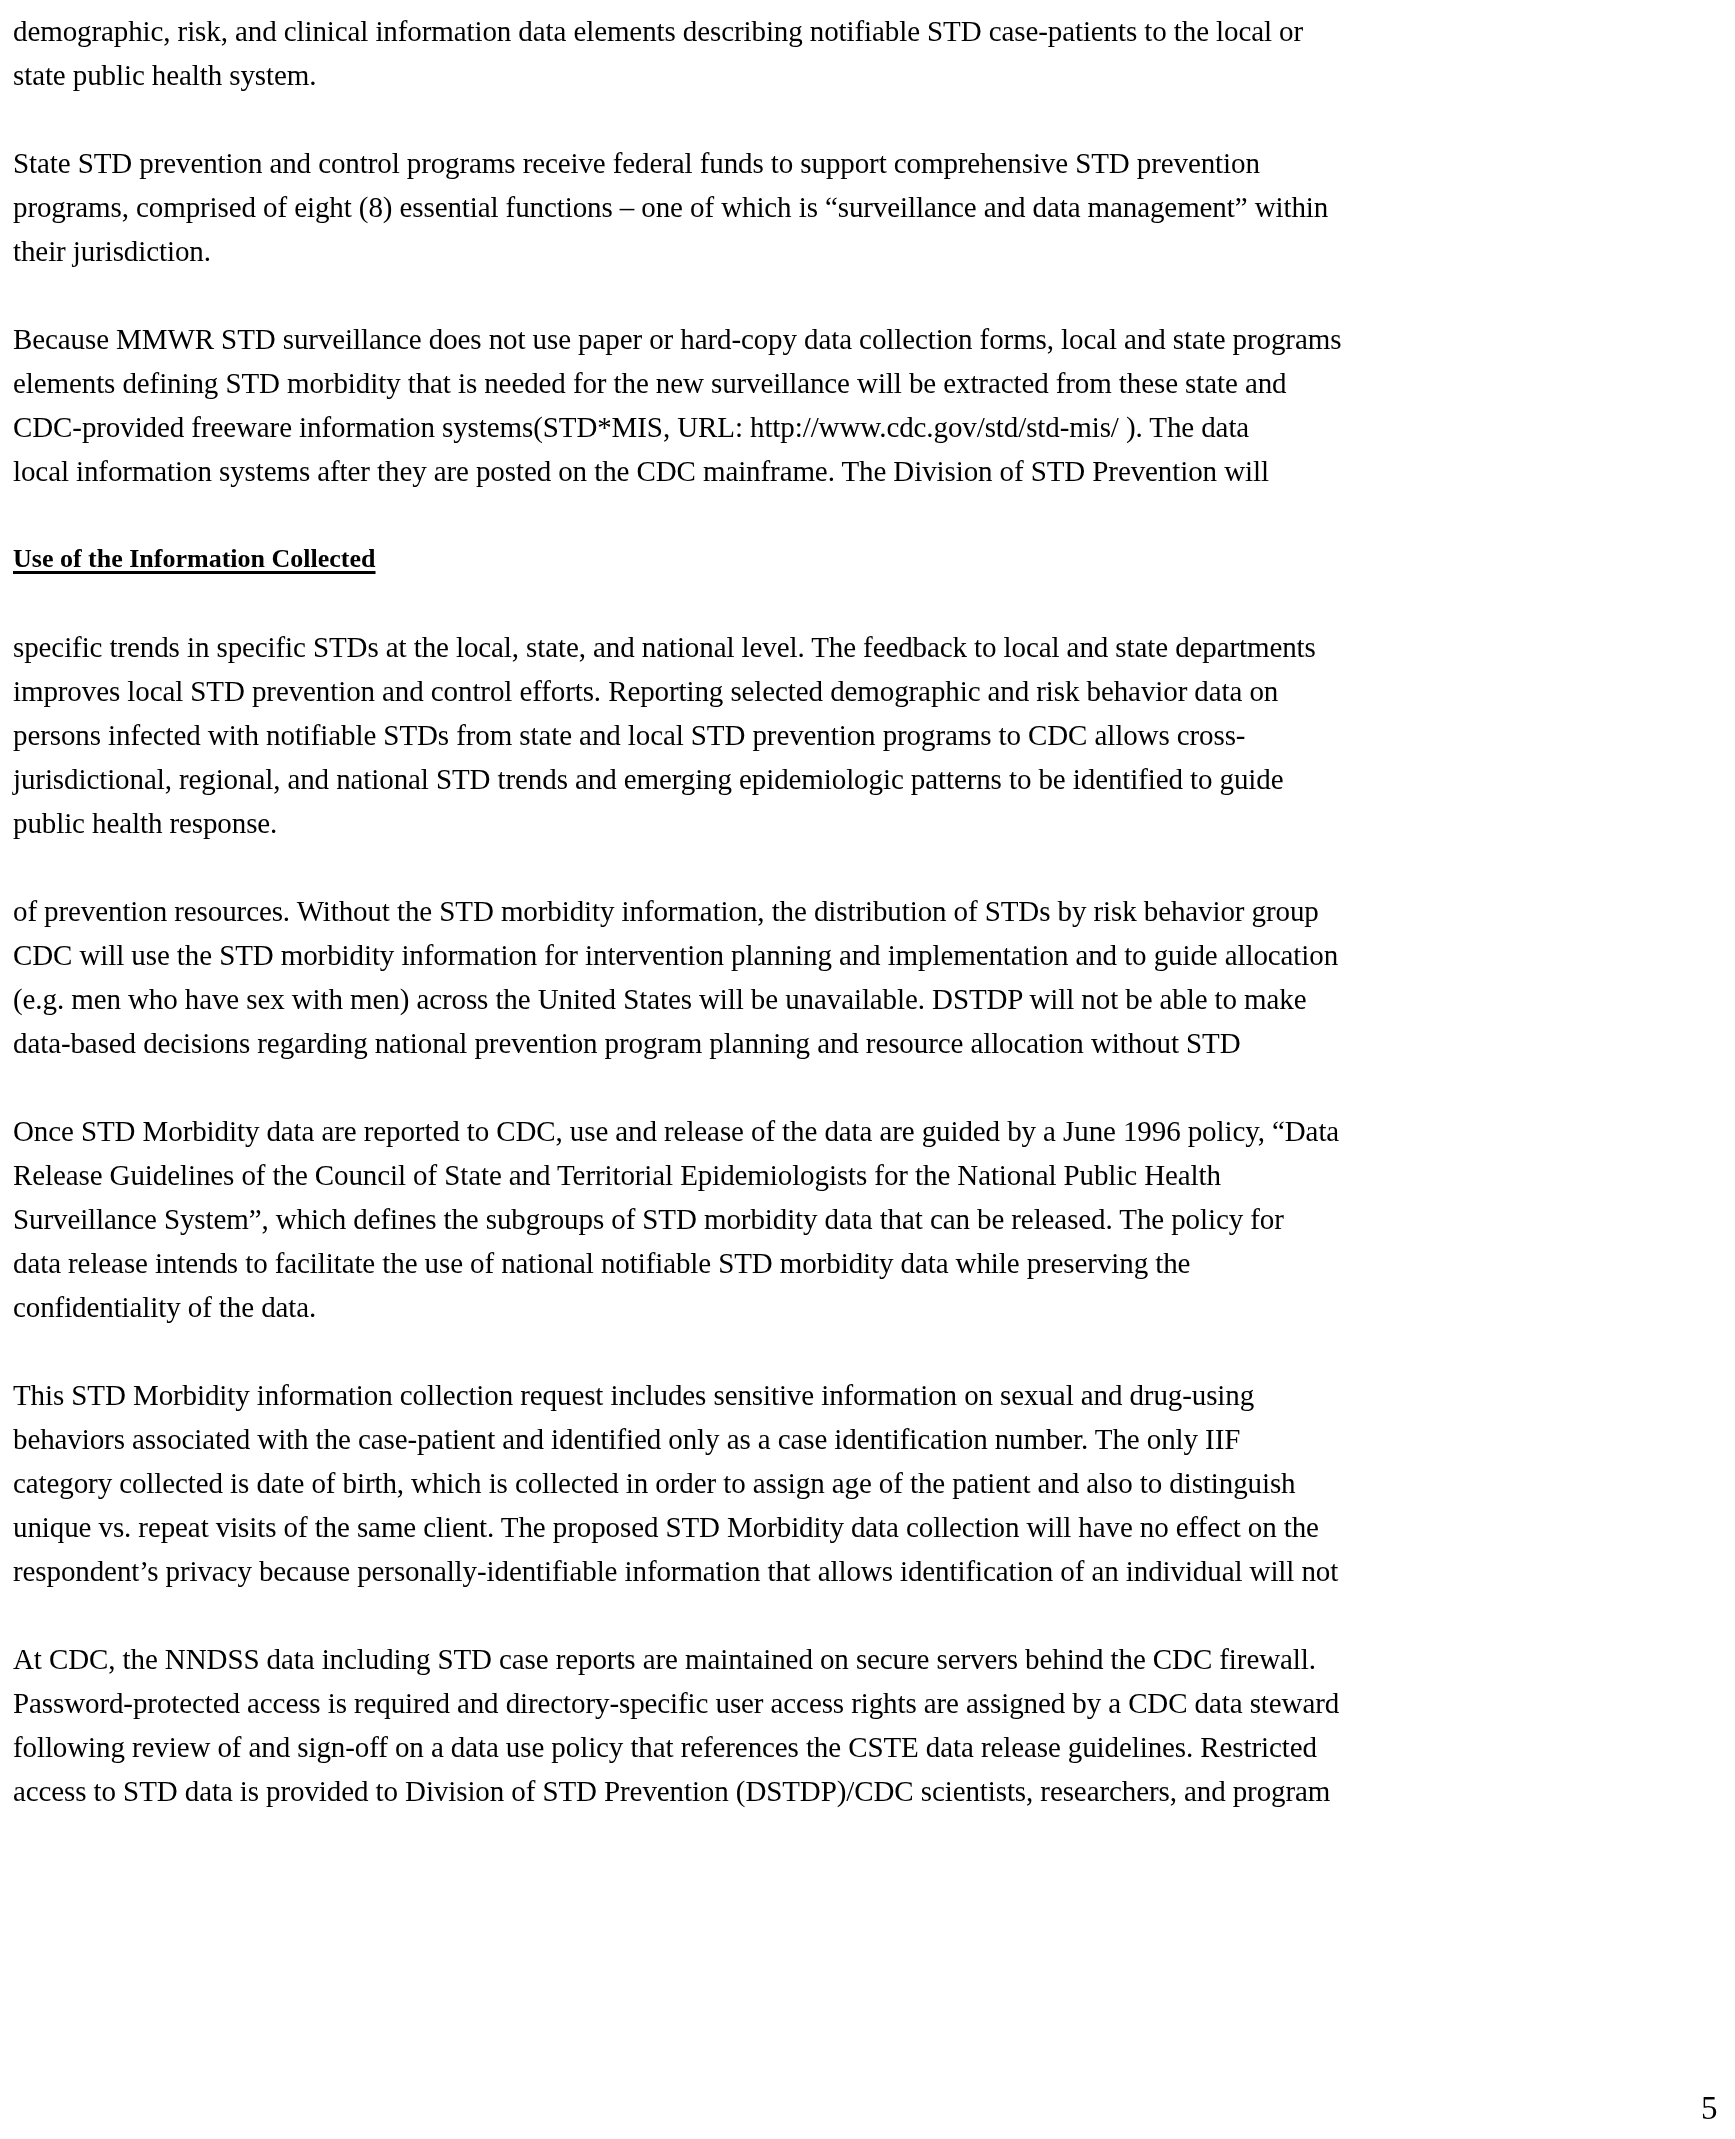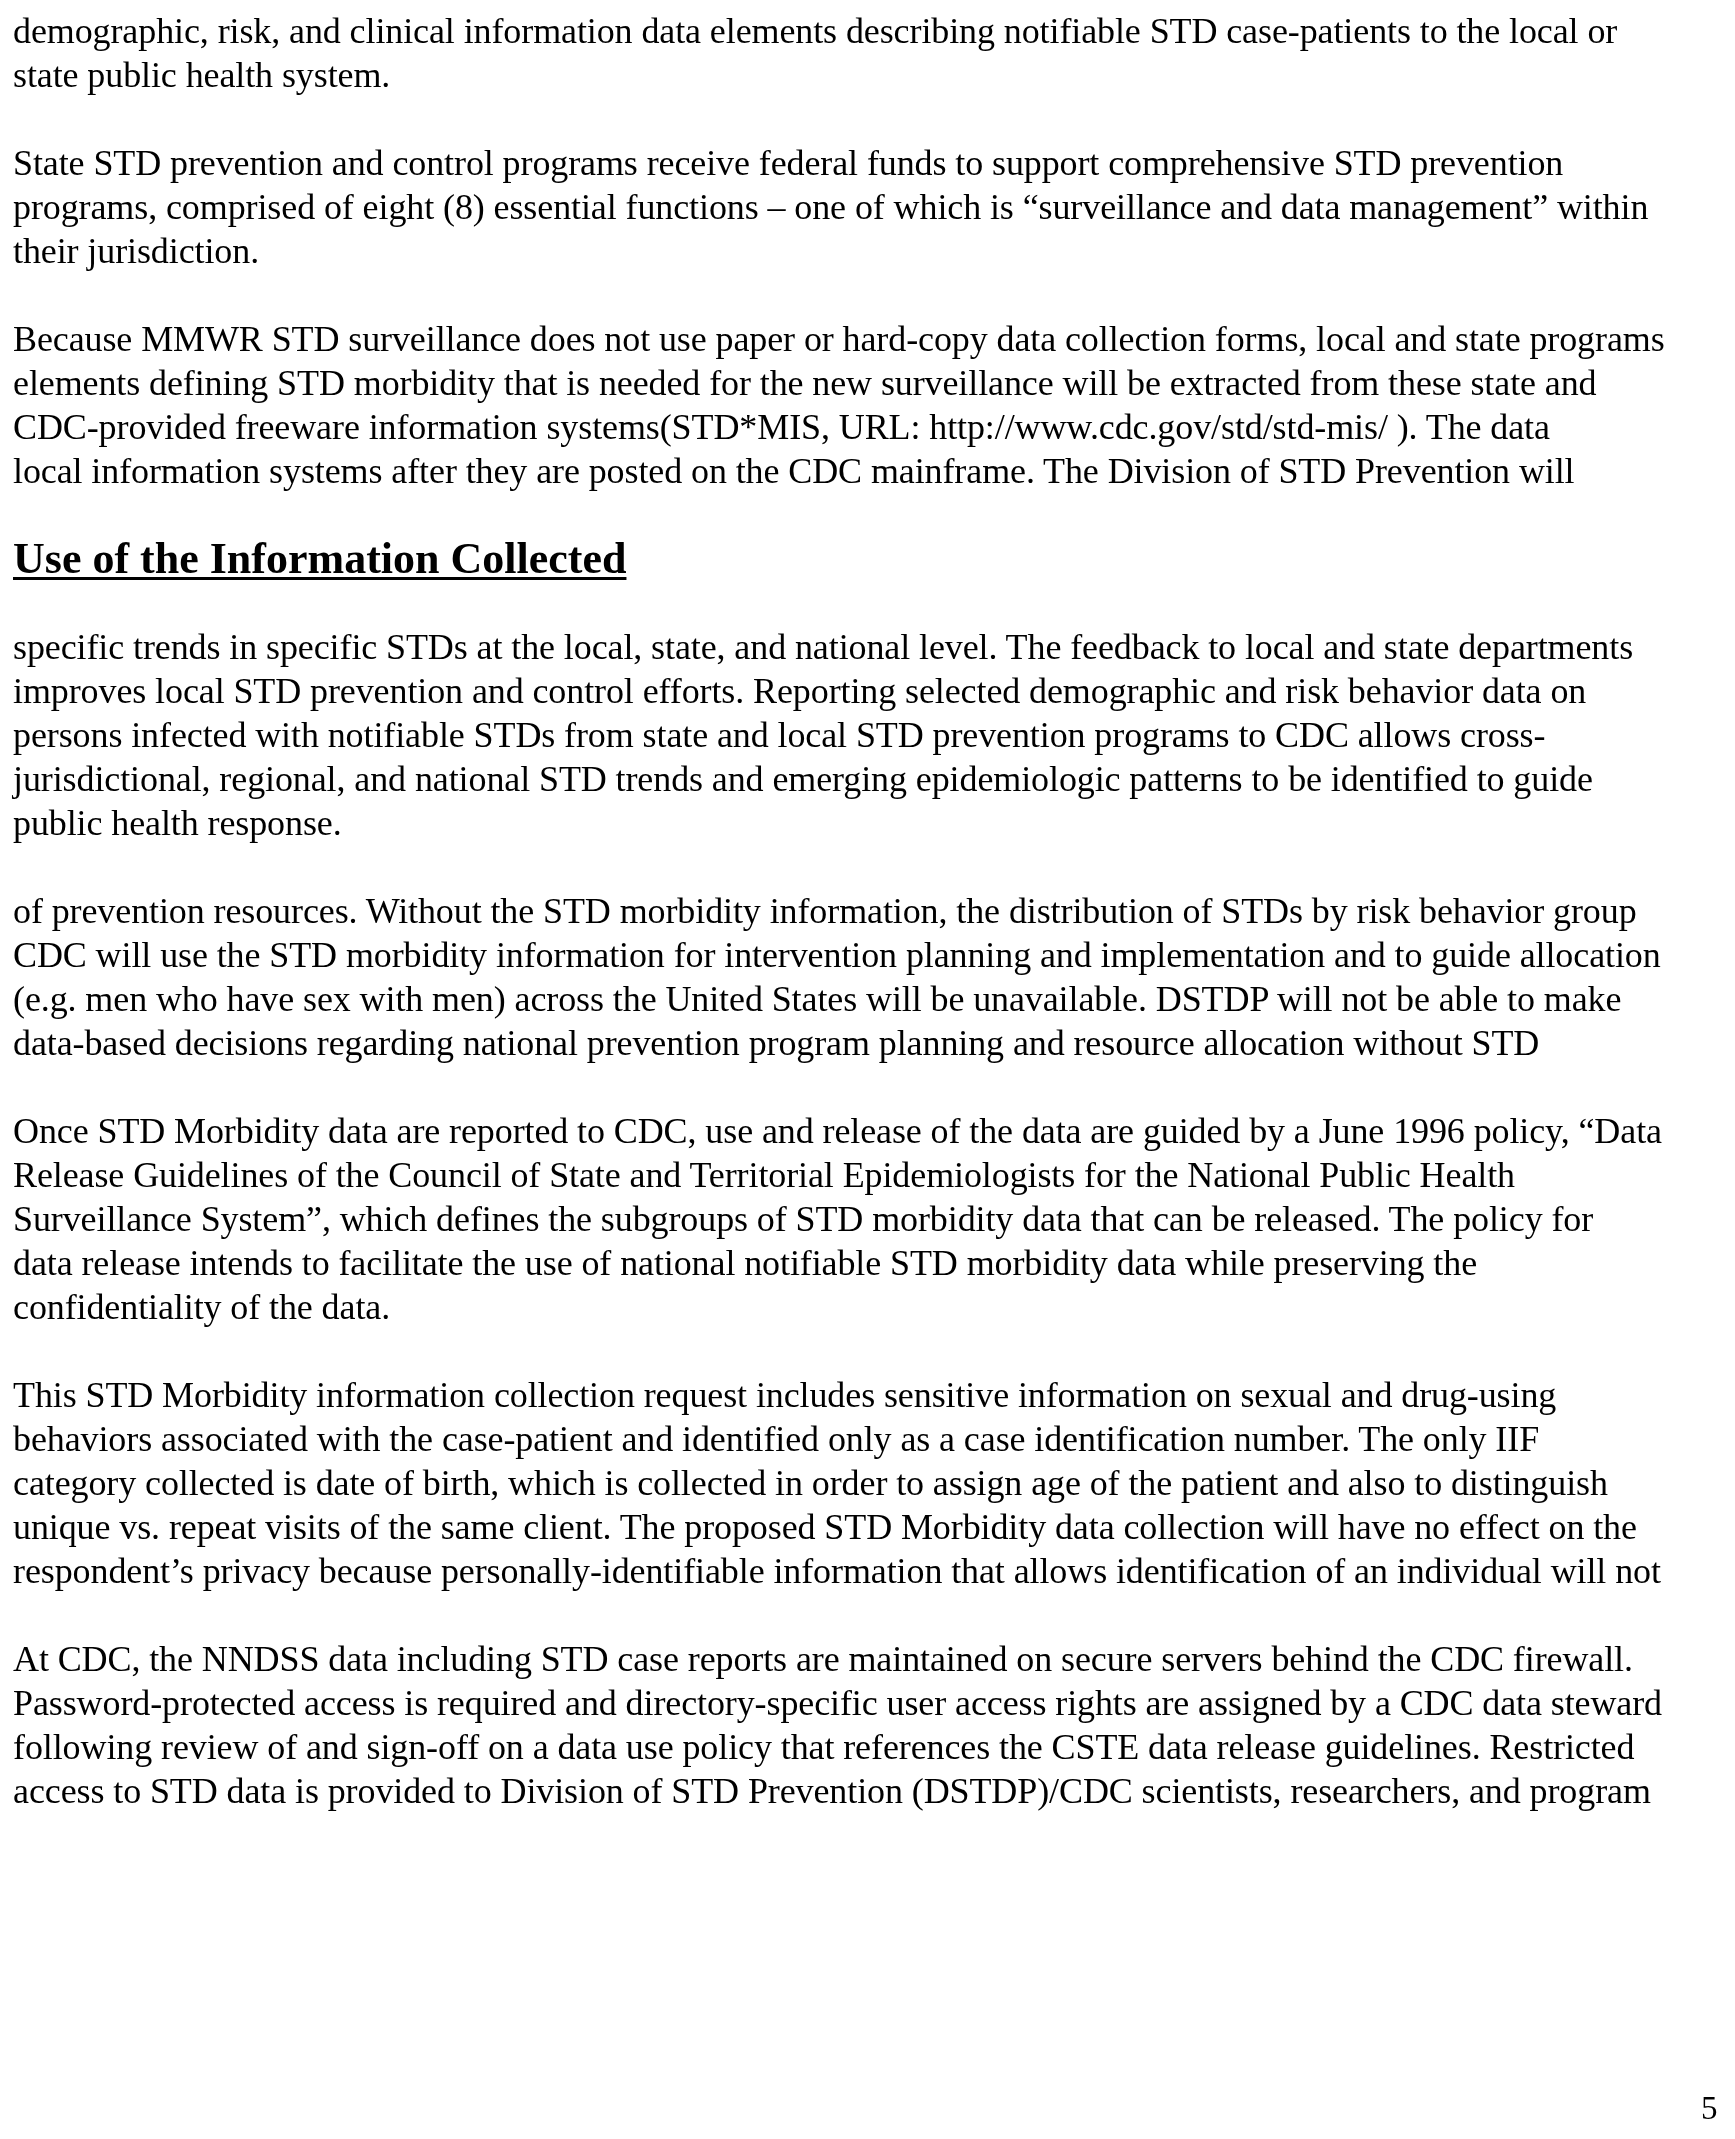--- a/index.html
+++ b/index.html
@@ -15,32 +15,32 @@
       color: #000000;
       font-family: "Liberation Serif", "DejaVu Serif", serif;
     }
     .page {
       position: absolute;
       left: 13px;
       top: 8.8px;
       width: 1710px;
     }
     .para {
-      font-size: 36px;
+      font-size: 29px;
       line-height: 44px;
       margin: 0 0 44px 0;
       white-space: normal;
       letter-spacing: -0.1px;
     }
     .line {
       display: block;
       white-space: nowrap;
     }
     .heading {
-      font-size: 44px;
+      font-size: 26px;
       line-height: 44px;
       font-weight: bold;
       text-decoration: underline;
       text-decoration-thickness: 2.9px;
       text-underline-offset: 4.4px;
       margin: 0 0 44px 0;
     }
     .page-number {
       position: absolute;
       right: 17.5px;

